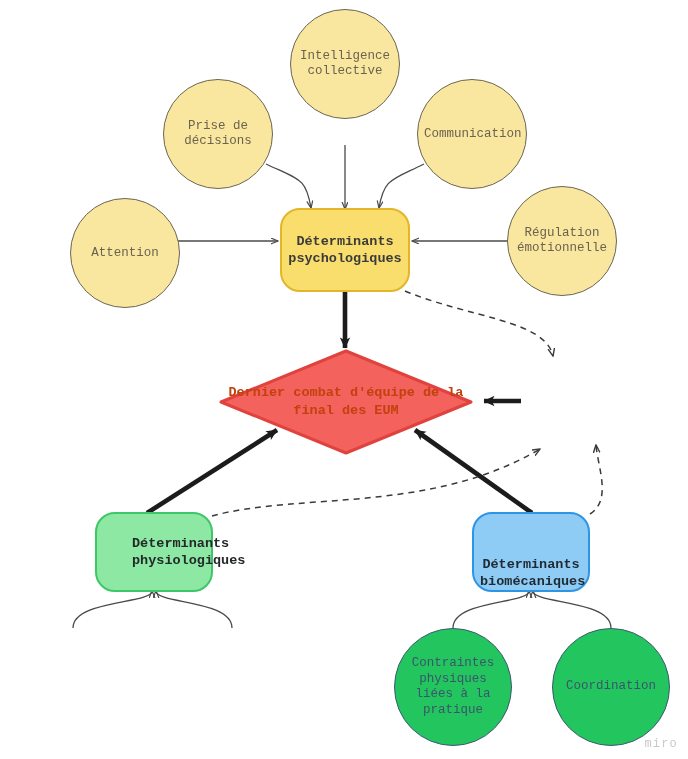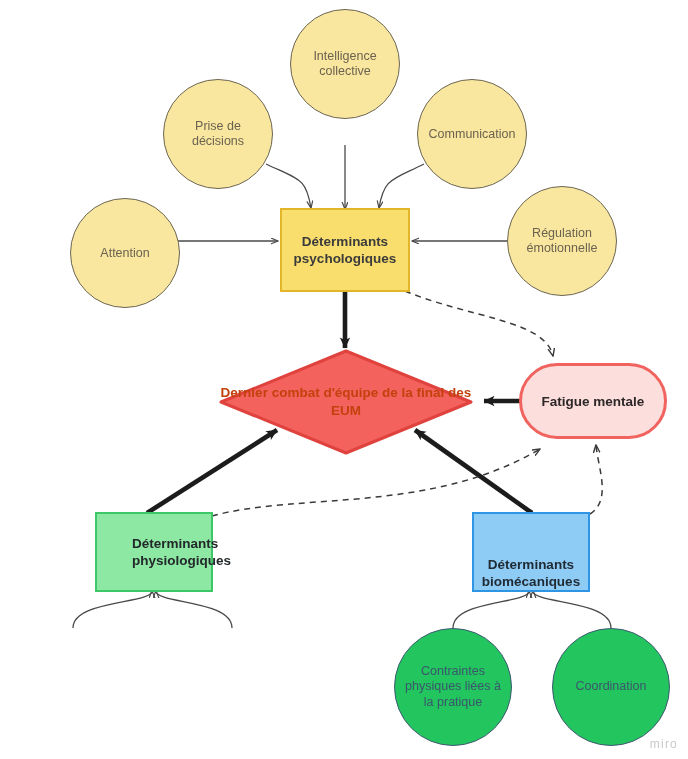--- a/index.html
+++ b/index.html
@@ -9,20 +9,21 @@
   }
   body {
     font-family: "Liberation Sans", sans-serif;
   }
   #canvas {
     position: relative;
     width: 688px;
     height: 759px;
     background: #ffffff;
     overflow: hidden;
+    font-family: Liberation Mono, monospace;
   }
   #edges {
     position: absolute;
     left: 0;
     top: 0;
     width: 688px;
     height: 759px;
   }
   .node {
     position: absolute;
@@ -70,21 +71,21 @@
     border-width: 1.3px;
   }
   .circle-blue .label {
     color: #3b566c;
     font-size: 12.5px;
     line-height: 15.5px;
     font-weight: 400;
   }
   
   .rect {
-    border-radius: 0;
+    border-radius: 20px;
     border: 2.5px solid;
   }
   .rect .label {
     font-weight: bold;
     font-size: 13.5px;
     line-height: 17px;
   }
   .rect-yellow {
     background: #f9de6e;
     border-color: #e3b528;
@@ -234,23 +235,20 @@
     <span class="label">Déterminants psychologiques</span>
   </div>
 
   <div class="diamond-wrap" style="left:218px; top:348px; width:256px; height:108px;">
     <svg class="diamond-svg" width="256" height="108" viewBox="0 0 256 108" xmlns="http://www.w3.org/2000/svg">
       <polygon points="128,3 253,54 128,105 3,54" fill="#f4625e" stroke="#e0423e" stroke-width="3" stroke-linejoin="round"></polygon>
     </svg>
     <div class="diamond-text">Dernier combat d'équipe de la final des EUM</div>
   </div>
 
-  <div class="node pill" style="left:519px; top:363px; width:148px; height:76px;">
-    <span class="label">Fatigue mentale</span>
-  </div>
 
   <div class="node rect rect-green" style="left:95px; top:512px; width:118px; height:80px;">
     <span class="label">Déterminants physiologiques</span>
   </div>
 
   <div class="node rect rect-blue" style="left:472px; top:512px; width:118px; height:80px;">
     <span class="label">Déterminants biomécaniques</span>
   </div>
 
 

